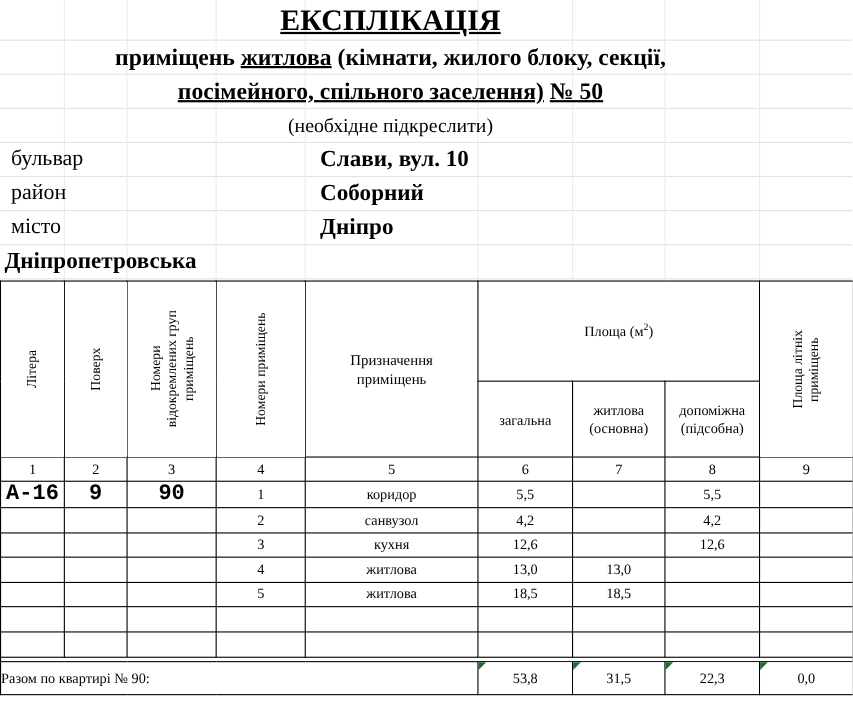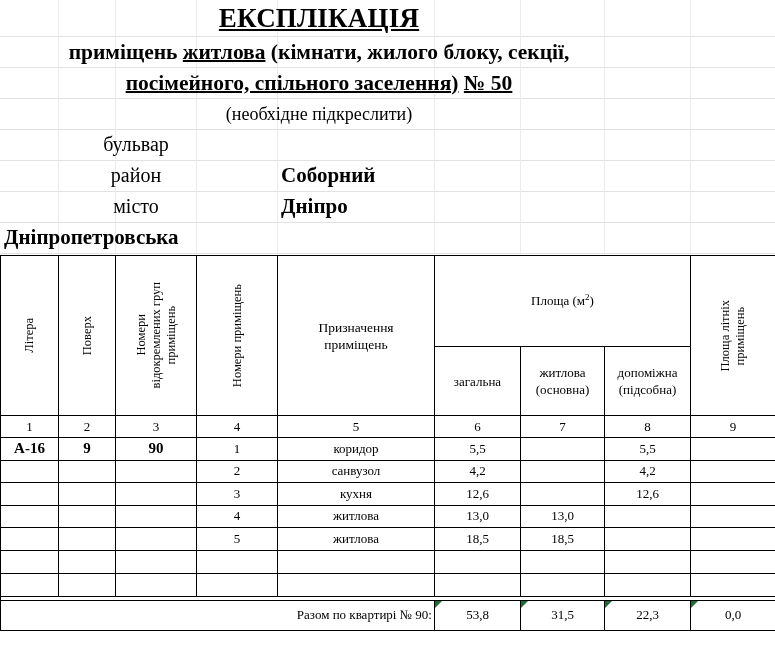--- a/index.html
+++ b/index.html
@@ -39,20 +39,21 @@
 
   .doc {
     position: relative;
     z-index: 1;
     width: 775px;
   }
 
   
   .title-block {
     width: 638px;
+    margin-left: 36px;
   }
   .title-line {
     text-align: center;
     font-weight: bold;
     font-size: 27px;
     line-height: 37px;
     letter-spacing: 0.2px;
     height: 37px;
   }
   .title-main {
@@ -77,26 +78,27 @@
   }
 
   
   .addr-row {
     display: flex;
     height: 31px;
     align-items: center;
   }
   .addr-label {
     width: 277px;
-    text-align: center;
+    text-align: left;
     font-size: 20px;
     font-weight: normal;
     padding-right: 5px;
     box-sizing: border-box;
     white-space: nowrap;
+    margin-left: 10px;
   }
   .addr-value {
     flex: 1;
     text-align: left;
     font-size: 21px;
     font-weight: bold;
     padding-left: 4px;
     box-sizing: border-box;
     white-space: nowrap;
   }
@@ -151,38 +153,38 @@
   sup { font-size: 9px; vertical-align: super; }
 
   .numrow td {
     height: 21px;
     font-size: 15px;
   }
   .datarow td {
     height: 21.5px;
     font-size: 15.5px;
   }
-  .datarow td.b { font-weight: bold; font-size: 15px; }
+  .datarow td.b { font-weight: bold; font-size: 20px; font-family: Liberation Mono, monospace; }
   .emptyrow td { height: 22px; }
 
   
   tr.total-sep td {
     border-top: 1px solid #000;
     border-bottom: none;
     height: 3px;
     padding: 0;
   }
   .totalrow td {
     height: 29px;
     font-weight: bold;
     font-size: 16px;
     border-top: 2px solid #000;
   }
   .totalrow td.label {
-    text-align: right;
+    text-align: left;
     padding-right: 2px;
   }
   .totalrow td.num {
     position: relative;
     margin-top: 36px;
   }
   .cmt-tri {
     position: absolute;
     left: 0; top: 0;
     width: 0; height: 0;
@@ -226,20 +228,21 @@
     <div class="subtitle-line">
       <span class="u">посімейного, спільного заселення)</span><span>&nbsp;</span><span class="u">№ 50</span>
     </div>
 
     <div class="note-line">(необхідне підкреслити)</div>
   </div>
 
   <div>
     <div class="addr-row">
       <div class="addr-label">бульвар</div>
+      <div class="addr-value">Слави, вул. 10</div>
     </div>
     <div class="addr-row">
       <div class="addr-label">район</div>
       <div class="addr-value">Соборний</div>
     </div>
     <div class="addr-row">
       <div class="addr-label">місто</div>
       <div class="addr-value">Дніпро</div>
     </div>
     <div class="addr-row">

